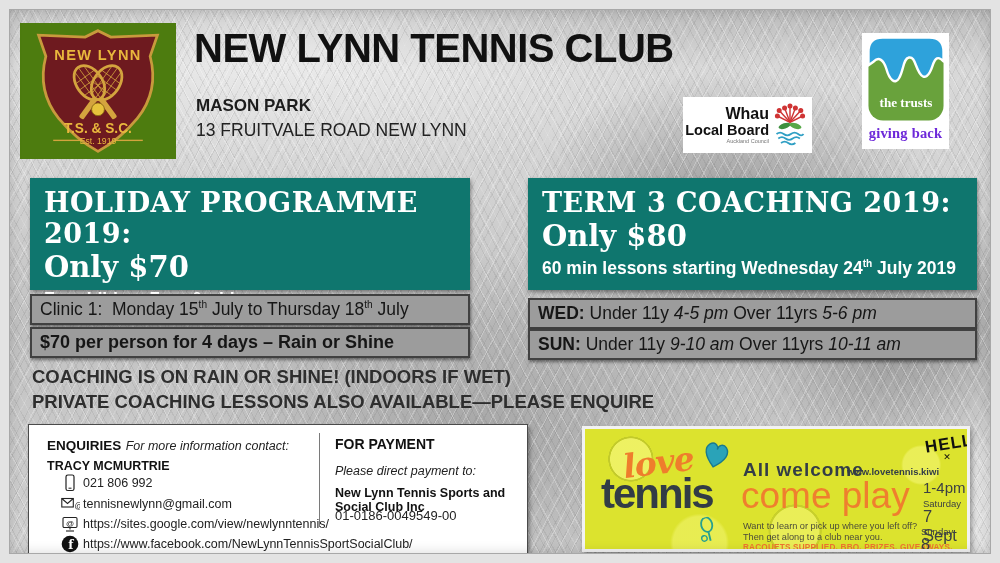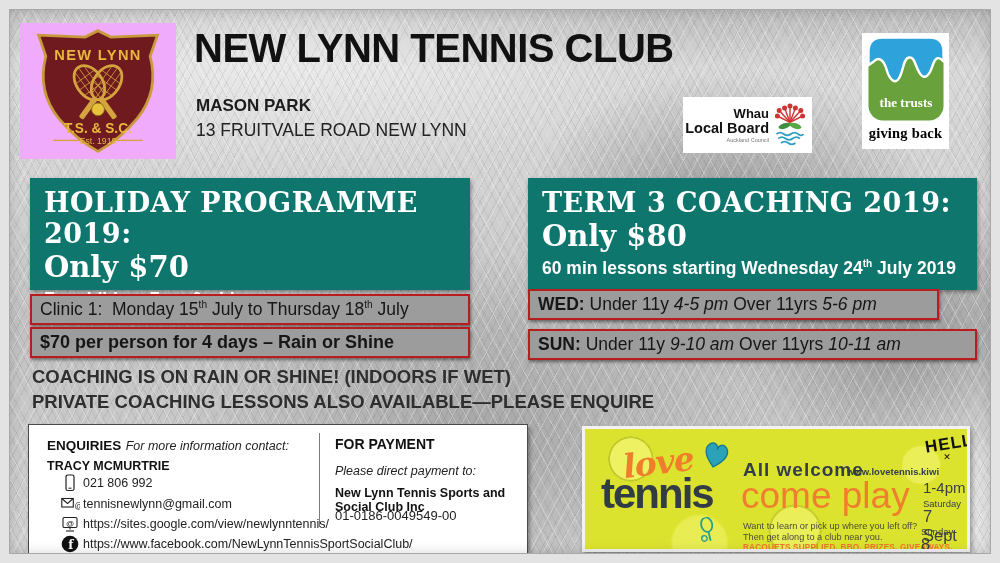--- a/index.html
+++ b/index.html
@@ -15,55 +15,55 @@
     radial-gradient(ellipse 200px 300px at 99% 92%, rgba(238,238,238,.65), transparent 70%),
     linear-gradient(180deg,#b7b7b7 0,#d8d8d8 12%,#d3d3d3 32%,#c2c2c2 58%,#cbcbcb 82%,#d2d2d2 100%);}
   .mesh{position:absolute;inset:0;opacity:.45;background:
     repeating-linear-gradient(62deg, rgba(255,255,255,.55) 0 1px, transparent 1px 12px),
     repeating-linear-gradient(-62deg, rgba(255,255,255,.55) 0 1px, transparent 1px 12px),
     repeating-linear-gradient(62deg, rgba(70,70,70,.20) 5px 6px, transparent 6px 12px),
     repeating-linear-gradient(-62deg, rgba(70,70,70,.20) 5px 6px, transparent 6px 12px);}
   .frame{position:absolute;inset:0;border:9px solid #e3e3e3;pointer-events:none;z-index:60;
          box-shadow:inset 0 0 0 1px #a8a8a8, inset 0 0 14px rgba(0,0,0,.18);}
   
-  .logo-card{position:absolute;left:20px;top:23px;width:156px;height:136px;background:#f0abfc;
+  .logo-card{position:absolute;left:20px;top:23px;width:156px;height:136px;background:#4d7c0f;
              display:flex;align-items:center;justify-content:center;z-index:5;}
   .crest{width:138px;height:128px;}
   .club-name{position:absolute;left:194px;top:26px;font-size:40px;font-weight:800;letter-spacing:-.5px;color:#111;z-index:5;}
   .venue{position:absolute;left:196px;top:96px;font-size:17px;font-weight:700;color:#1c1c1c;z-index:5;}
   .address{position:absolute;left:196px;top:120px;font-size:17.5px;font-weight:400;color:#222;z-index:5;}
   .whau-card{position:absolute;left:683px;top:97px;width:129px;height:56px;background:#fff;z-index:5;
              display:flex;align-items:center;justify-content:flex-end;gap:3px;padding-right:4px;box-sizing:border-box;}
   .whau-text{text-align:right;line-height:1;}
-  .whau-l1{font-size:13px;font-weight:700;color:#111;}
+  .whau-l1{font-size:16px;font-weight:700;color:#111;}
   .whau-l2{font-size:14.5px;font-weight:700;color:#111;margin-top:1px;}
   .whau-l3{font-size:5.5px;color:#777;margin-top:2px;}
   .trusts-card{position:absolute;left:862px;top:33px;width:87px;height:116px;background:#fff;z-index:5;
                display:flex;flex-direction:column;align-items:center;padding-top:3px;box-sizing:border-box;font-family:Liberation Serif, serif;}
-  .trusts-tagline{font-size:14.5px;font-weight:700;color:#000000;margin-top:3px;letter-spacing:.2px;}
+  .trusts-tagline{font-size:14.5px;font-weight:700;color:#6d28d9;margin-top:3px;letter-spacing:.2px;}
   
   .panel{position:absolute;background:#0f766e;color:#fff;padding:9px 14px;box-sizing:border-box;z-index:5;
          box-shadow:1px 2px 4px rgba(0,0,0,.4);}
   .panel.holiday{left:30px;top:178px;width:440px;height:112px;}
   .panel.term{left:528px;top:178px;width:449px;height:112px;}
   .panel-title{font-family:"DejaVu Serif",serif;font-weight:700;font-size:27px;letter-spacing:.5px;line-height:1.15;}
   .panel-price{font-family:"DejaVu Serif",serif;font-weight:700;font-size:29px;margin-top:1px;}
   .panel-note{font-size:17.5px;font-weight:700;margin-top:5px;}
   .sup{vertical-align:super;font-size:58%;line-height:0;}
   
-  .bar{position:absolute;height:31px;background:#9c9c9c;border:2px solid #b91c1c;box-sizing:border-box;
+  .bar{position:absolute;height:31px;background:#9c9c9c;border:2px solid #404040;box-sizing:border-box;
        display:flex;align-items:center;padding:0 8px;z-index:5;color:#161616;
        box-shadow:1px 2px 3px rgba(0,0,0,.45);}
   .bar .txt{white-space:pre-wrap;font-size:17.5px;}
   .bar .txt b{font-weight:700;}
   .bar .txt i{font-style:italic;}
   .clinic-bar{left:30px;top:294px;width:440px;}
   .price-bar{left:30px;top:327px;width:440px;}
   .price-bar .txt{font-weight:700;font-size:18px;}
-  .wed-bar{left:528px;top:289px;width:411px;}
+  .wed-bar{left:528px;top:298px;width:449px;}
   .sun-bar{left:528px;top:329px;width:449px;}
   
   .notice{position:absolute;left:32px;font-size:18.5px;font-weight:700;color:#2e2e2e;z-index:5;}
   .n1{top:366px;} .n2{top:391px;}
   
   .contact-card{position:absolute;left:28px;top:424px;width:498px;height:131px;background:#fff;
                 border:1px solid #4a4a4a;box-shadow:2px 3px 4px rgba(0,0,0,.35);z-index:5;}
   .enq-head{position:absolute;left:18px;top:11px;}
   .enq-label{font-size:13.5px;font-weight:700;color:#111;}
   .enq-note{font-size:12.5px;font-style:italic;color:#222;text-align:center;}

